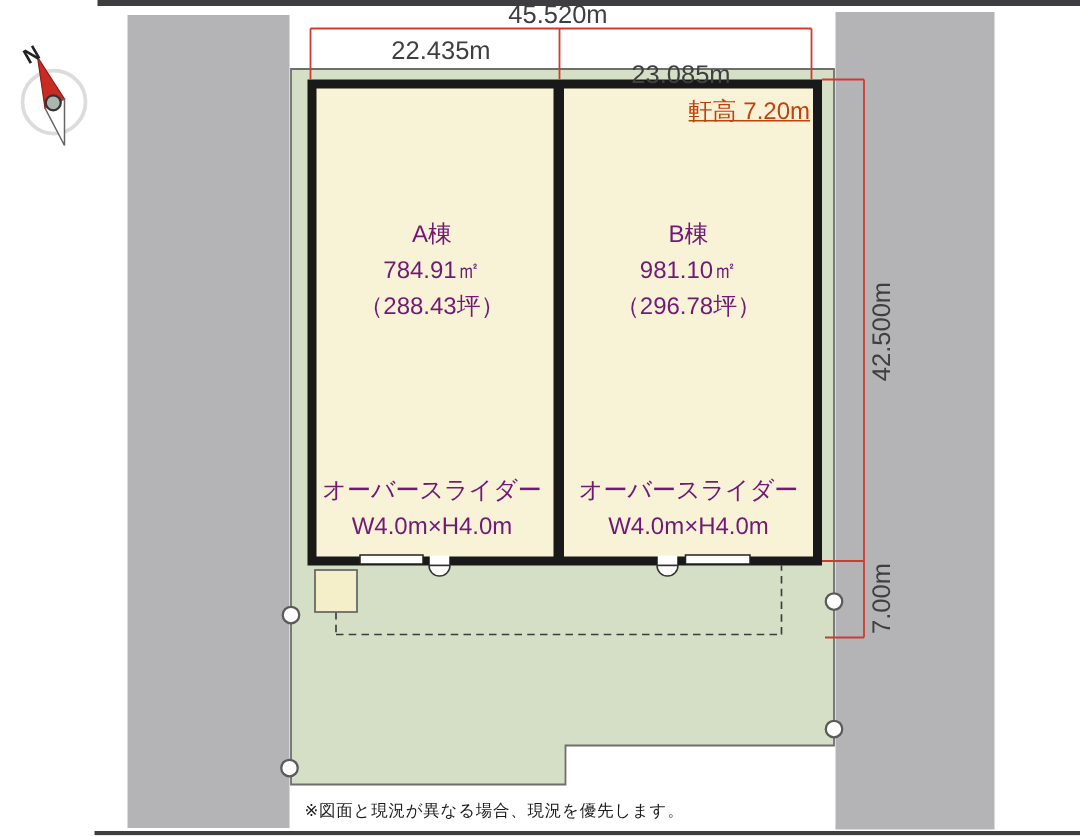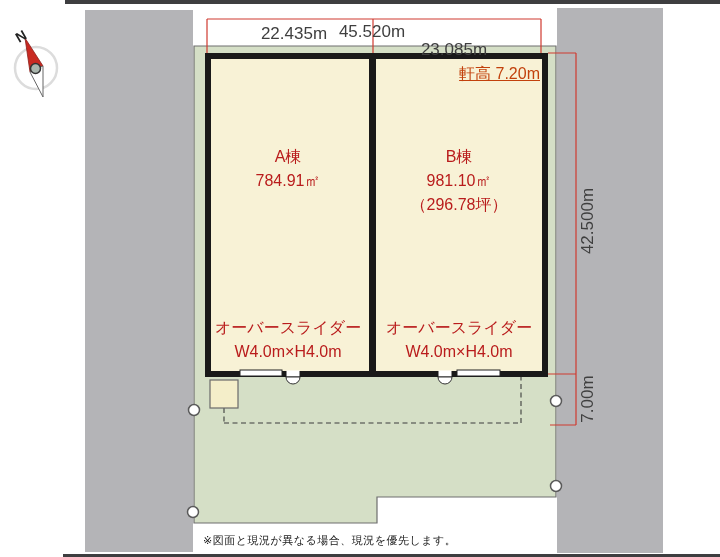--- a/index.html
+++ b/index.html
@@ -4,21 +4,21 @@
 <style>
   html,body{margin:0;padding:0;background:#fff;}
   .canvas{position:relative;width:720px;height:557px;background:#ffffff;
           font-family:"Liberation Sans","DejaVu Sans",sans-serif;overflow:hidden;}
   .abs{position:absolute;}
   .bar{background:#3e3e40;}
   .graypad{background:#b4b4b7;}
   .scene{position:absolute;left:0;top:0;}
   .dim{position:absolute;color:#3f3f3f;font-size:17px;text-align:center;white-space:nowrap;}
   .rot{transform:rotate(-90deg);transform-origin:center center;}
-  .bldg-text{position:absolute;color:#b91c1c;font-size:16px;line-height:24px;text-align:center;white-space:nowrap;}
+  .bldg-text{position:absolute;color:#701a75;font-size:16px;line-height:24px;text-align:center;white-space:nowrap;}
   .eave{position:absolute;color:#c2410c;font-size:16px;text-align:right;white-space:nowrap;text-decoration:underline;}
   .note{position:absolute;color:#1a1a1a;font-size:11px;white-space:nowrap;letter-spacing:.5px;}
 </style>
 </head>
 <body>
 
 <div class="canvas">
 
   <div class="abs bar" style="left:65px;top:0;width:655px;height:3.5px;"></div>
   <div class="abs bar" style="left:63px;top:553.5px;width:657px;height:3.5px;"></div>
@@ -55,32 +55,33 @@
 
     <g>
       <circle cx="36" cy="68" r="21" fill="none" stroke="#dcdcdc" stroke-width="2.5"></circle>
       <polygon points="25,38 43,66 30,72" fill="#c92a22" stroke="#8a1f1a" stroke-width="0.8"></polygon>
       <polygon points="30,72 43,66 43,97" fill="#ffffff" stroke="#666666" stroke-width="1"></polygon>
       <circle cx="35.5" cy="68.5" r="5" fill="#aab6ae" stroke="#333333" stroke-width="1.5"></circle>
       <text transform="translate(19,43) rotate(-30)" font-size="14" font-weight="bold" fill="#222222">N</text>
     </g>
   </svg>
 
-  <div class="dim" style="left:302px;top:0px;width:140px;margin-top:22px;">45.520m</div>
+  <div class="dim" style="left:302px;top:0px;width:140px;">45.520m</div>
   <div class="dim" style="left:224px;top:24px;width:140px;">22.435m</div>
   <div class="dim" style="left:384px;top:40px;width:140px;">23.085m</div>
 
   <div class="dim rot" style="left:528px;top:211px;width:120px;">42.500m</div>
   <div class="dim rot" style="left:528px;top:389px;width:120px;">7.00m</div>
 
   <div class="eave" style="left:398px;top:64px;width:142px;">軒高 7.20m</div>
 
   <div class="bldg-text" style="left:207px;top:145px;width:162px;">
     <div>A棟</div>
     <div>784.91㎡</div>
+    <div>（288.43坪）</div>
   </div>
 
   <div class="bldg-text" style="left:376px;top:145px;width:166px;">
     <div>B棟</div>
     <div>981.10㎡</div>
     <div>（296.78坪）</div>
   </div>
 
   <div class="bldg-text" style="left:207px;top:316px;width:162px;">
     <div>オーバースライダー</div>

